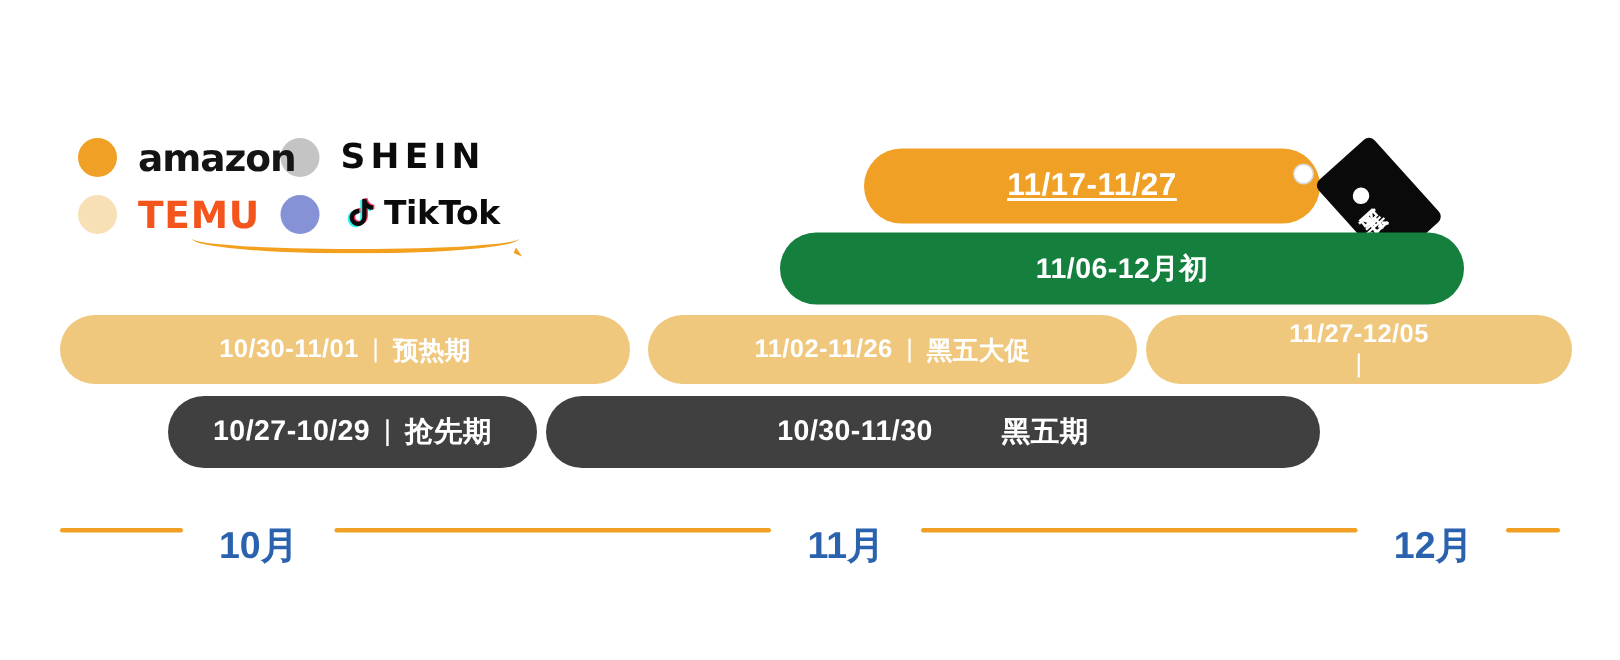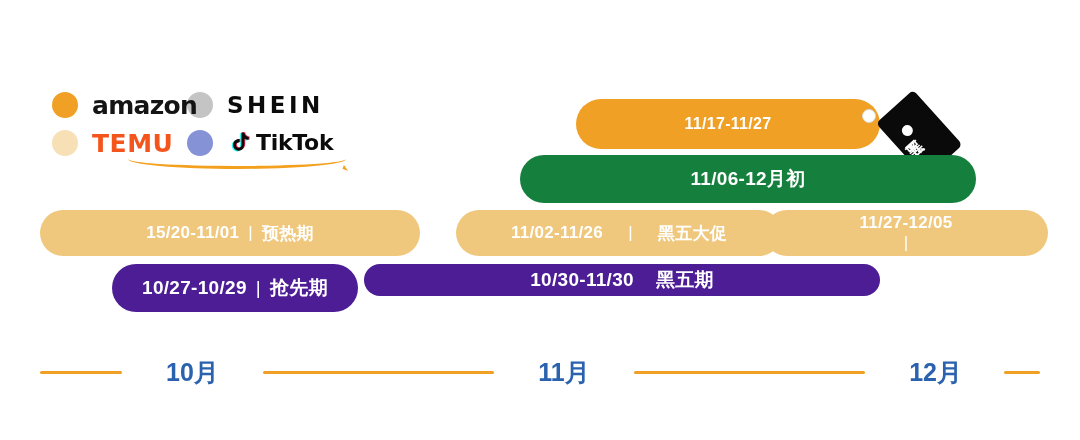--- a/index.html
+++ b/index.html
@@ -58,24 +58,24 @@
 
   
   .bar{
     position:absolute;display:flex;align-items:center;justify-content:center;
     border-radius:999px;color:#ffffff;white-space:nowrap;
     font-weight:700;letter-spacing:0.3px;
   }
   .bar .sep{display:inline-block;padding:0 9px;font-weight:400;}
   .bar .gapsep{display:inline-block;width:22px;}
 
-  .bar-amazon{background:#F0A024;font-size:16px;}
+  .bar-amazon{background:#F0A024;font-size:21px;text-decoration:underline;}
   .bar-shein {background:#15803d;font-size:19px;}
   .bar-temu  {background:#EFC87E;font-size:17px;}
-  .bar-tiktok{background:#4c1d95;font-size:19px;}
+  .bar-tiktok{background:#404040;font-size:19px;}
 
   
   .bf-tag{position:absolute;left:866px;top:100px;width:92px;height:104px;}
   .bf-tag .tagbody{
     position:absolute;left:14px;top:14px;width:50px;height:74px;
     background:#0a0a0a;border-radius:5px;
     transform:rotate(-42deg);transform-origin:10px 10px;
   }
   .bf-tag .taghole{
     position:absolute;width:11px;height:11px;border-radius:50%;
@@ -91,21 +91,21 @@
   }
   .bf-tag .tagtext{
     position:absolute;left:27px;top:34px;
     color:#ffffff;font-size:16px;font-weight:700;line-height:1.05;
     writing-mode:vertical-rl;text-orientation:upright;letter-spacing:1px;
     transform:rotate(-42deg);transform-origin:center center;
   }
 
   
   .axis{position:absolute;left:40px;top:352px;width:1000px;height:40px;
-        display:flex;align-items:center;gap:20px;}
+        display:flex;}
   .axis .line{height:3px;background:#F0A024;border-radius:2px;}
   .axis .mlabel{
     color:#2A62AE;font-size:25px;font-weight:700;
     padding:0 0px;white-space:nowrap;line-height:1;
   }
   .ln-a{width:82px;margin-right:24px;}
   .ln-b{flex:1 1 auto;margin:0 24px;}
   .ln-c{flex:1 1 auto;margin:0 24px;}
   .ln-d{width:36px;margin-left:22px;}
 </style>
@@ -172,43 +172,43 @@
       <div class="taghole"></div>
     </div>
     <div class="tagtext">黑五</div>
   </div>
 
   <div class="bar bar-shein" style="left:520px;top:155px;width:456px;height:48px;">
     <span>11/06-12月初</span>
   </div>
 
   <div class="bar bar-temu" style="left:40px;top:210px;width:380px;height:46px;">
-    <span>15/20-11/01</span>
+    <span>10/30-11/01</span>
     <span class="sep">|</span>
     <span>预热期</span>
   </div>
 
-  <div class="bar bar-temu" style="left:456px;top:210px;width:326px;height:46px;gap:16px;">
+  <div class="bar bar-temu" style="left:432px;top:210px;width:326px;height:46px;">
     <span>11/02-11/26</span>
     <span class="sep">|</span>
     <span>黑五大促</span>
   </div>
 
   <div class="bar bar-temu" style="left:764px;top:210px;width:284px;height:46px;flex-direction:column;">
     <span>11/27-12/05</span>
     <span class="sep">|</span>
   </div>
 
   <div class="bar bar-tiktok" style="left:112px;top:264px;width:246px;height:48px;">
     <span>10/27-10/29</span>
     <span class="sep">|</span>
     <span>抢先期</span>
   </div>
 
-  <div class="bar bar-tiktok" style="left:364px;top:264px;width:516px;height:32px;">
+  <div class="bar bar-tiktok" style="left:364px;top:264px;width:516px;height:48px;gap:12px;">
     <span>10/30-11/30</span>
     <span class="gapsep"></span>
     <span>黑五期</span>
   </div>
 
   <div class="axis">
     <span class="line ln-a"></span>
     <span class="mlabel">10月</span>
     <span class="line ln-b"></span>
     <span class="mlabel">11月</span>

